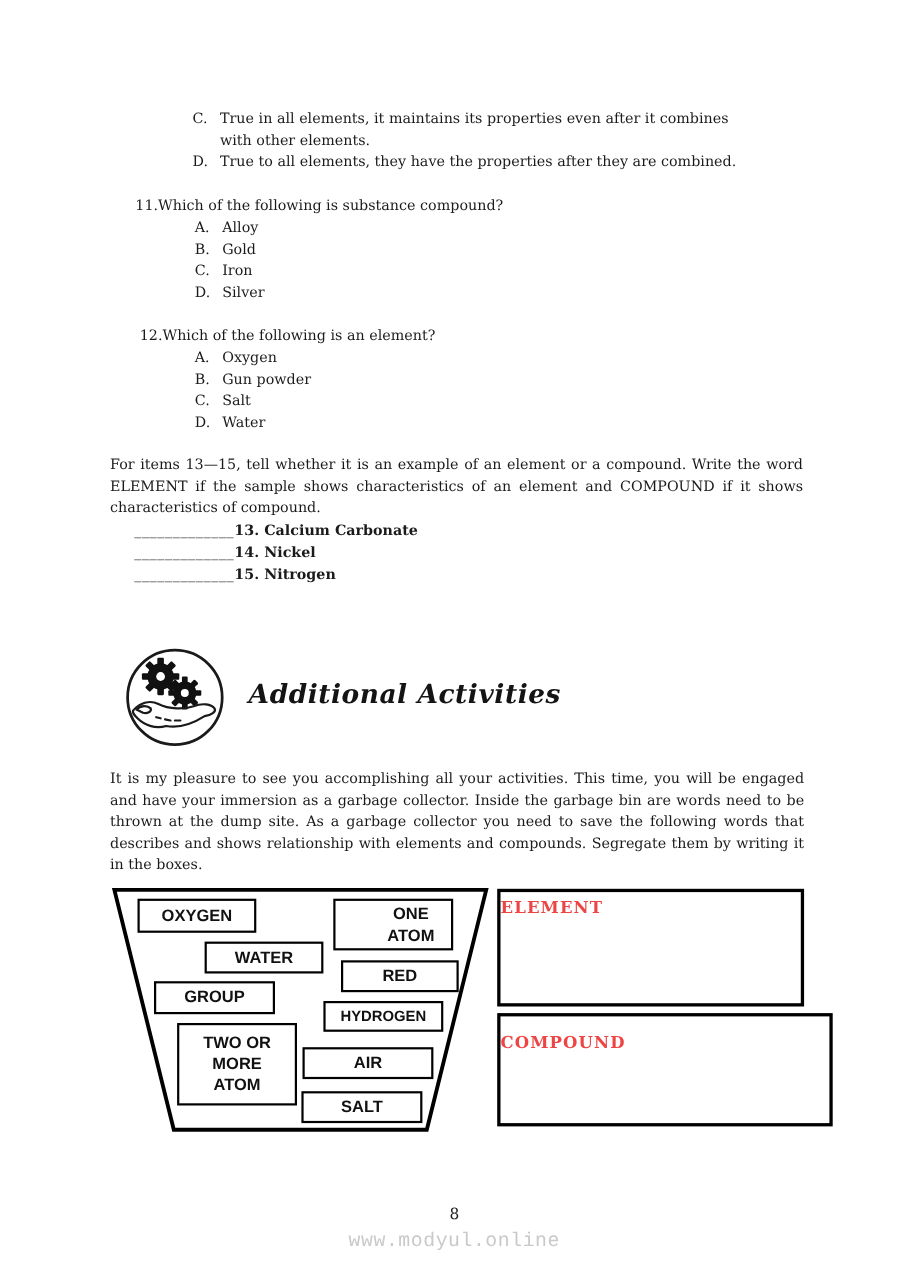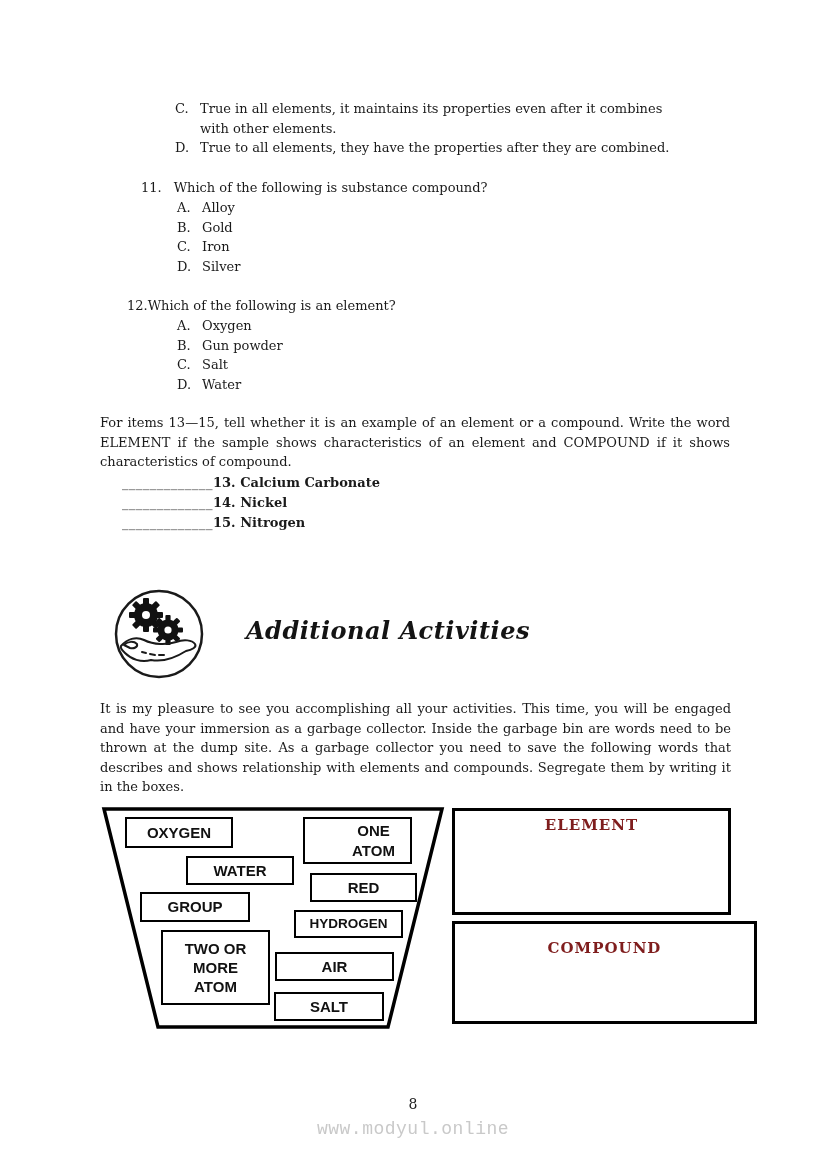--- a/index.html
+++ b/index.html
@@ -19,42 +19,42 @@
   .q-num { flex:0 0 19px; }
 
   .para { line-height:19.5px; text-align:justify; }
 
   .fill-item { line-height:19.8px;font-weight:bold; }
   .fill-blank { color:#9a9a9a; letter-spacing:0.5px; }
 
   
   .section-title {
     font-weight:bold; font-style:italic; font-size:24px;
-    letter-spacing:0.5px; color:#141414;margin-left:20px;
+    letter-spacing:0.5px; color:#141414;
   }
 
   
   .activity { position:absolute; left:100px; top:806px; width:631px; height:224px; }
   .bin-svg { position:absolute; left:0; top:0; }
   .word-box {
     position:absolute; box-sizing:border-box;
     border:2px solid #000; background:#fff;
     display:flex; align-items:center; justify-content:center;
     font-family:"Liberation Sans", sans-serif; font-weight:bold;
     font-size:15px; line-height:1.28; text-align:center;
     color:#111; white-space:pre-line;
   }
   .word-box.small { font-size:13.5px; }
   .sort-box {
     position:absolute; box-sizing:border-box;
     border:3px solid #000; background:#fff;
   }
   .sort-label {
-    text-align:center; font-weight:bold; font-size:15px;
-    letter-spacing:1px; color:#7f1d1d;
+    text-align:left; font-weight:bold; font-size:15px;
+    letter-spacing:1px; color:#ef4444;
   }
   .sort-label.element { padding-top:5px; }
   .sort-label.compound { padding-top:15px; }
 
   .footer-pagenum { width:826px; text-align:center; font-size:14px; color:#222; }
   .footer-watermark {
     width:826px; text-align:center; font-size:18px; color:#c9c9c9;
     font-family:"DejaVu Sans", sans-serif; letter-spacing:0.5px;
   }
 </style>
@@ -68,21 +68,21 @@
       <span class="opt-letter">C.</span>
       <span class="opt-text pre">True in all elements, it maintains its properties even after it combines
 with other elements.</span>
     </div>
     <div class="opt">
       <span class="opt-letter">D.</span>
       <span class="opt-text pre">True to all elements, they have the properties after they are combined.</span>
     </div>
   </div>
 
-  <div class="abs q" style="left:141px; top:178px; width:600px;gap:12px;">
+  <div class="abs q" style="left:123px; top:178px; width:600px;">
     <span class="q-num">11.</span>
     <span class="q-text">Which of the following is substance compound?</span>
   </div>
   <div class="abs" style="left:177px; top:198px; width:400px;">
     <div class="opt">
       <span class="opt-letter">A.</span>
       <span class="opt-text">Alloy</span>
     </div>
     <div class="opt">
       <span class="opt-letter">B.</span>

